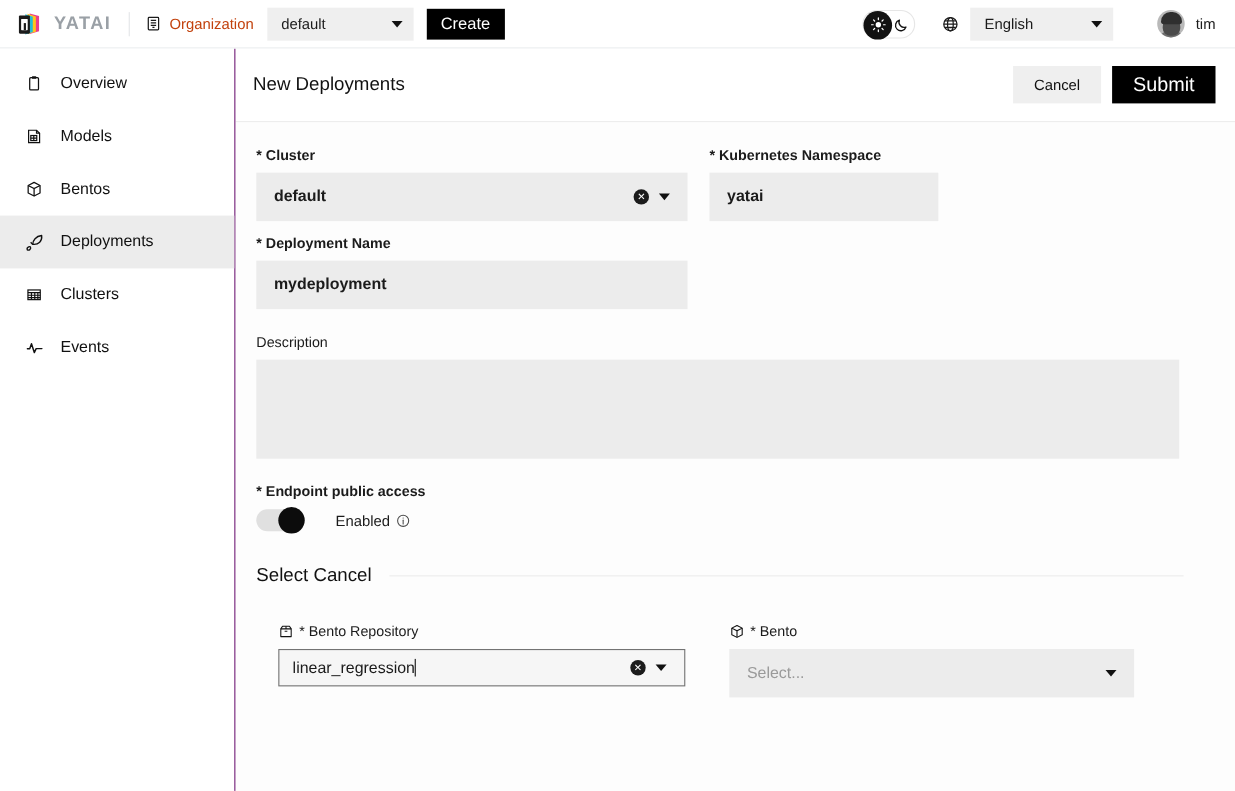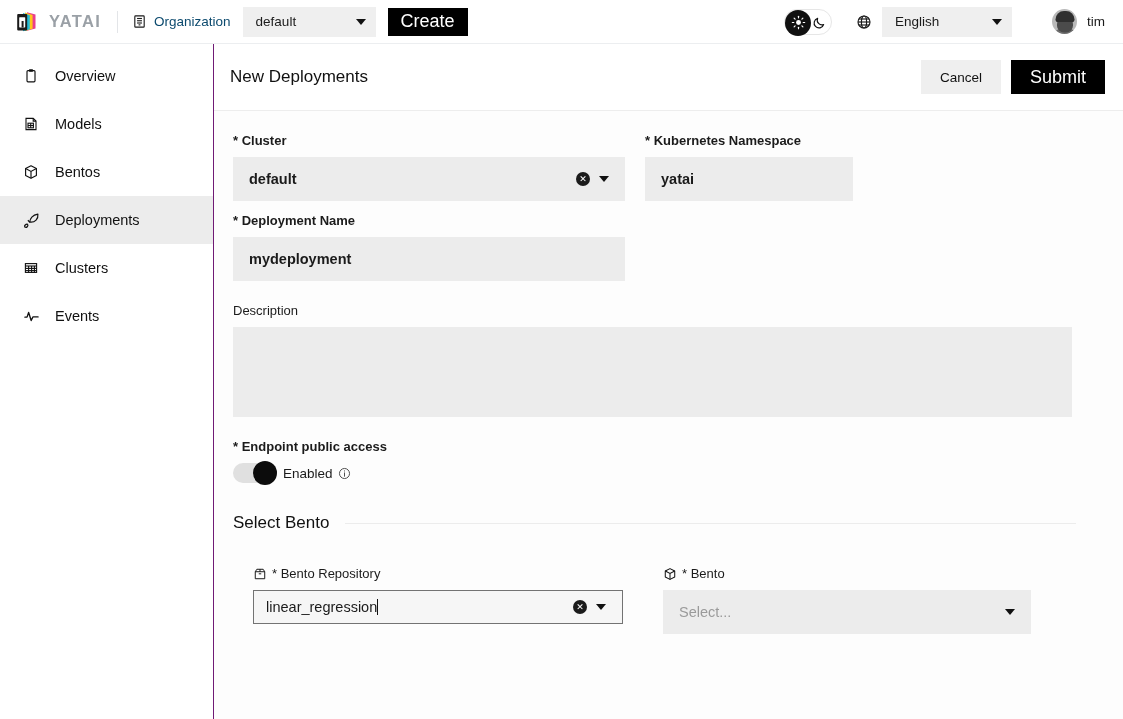--- a/index.html
+++ b/index.html
@@ -32,21 +32,21 @@
   .brand-logo { width: 26px; height: 26px; position: relative; display:block; }
   .brand-name {
     font-size: 16.5px; font-weight: 700; letter-spacing: 1.3px;
     color: #9aa0a6;
   }
   .topdivider {
     width: 1px; height: 22px; background: #e3e5e8;
     margin: 0 14px 0 16px;
   }
   .org-block { display:flex; align-items:center; gap: 7px; cursor: pointer; }
-  .org-label { font-size: 13.5px; color: #0c4a6e; }
+  .org-label { font-size: 13.5px; color: #c2410c; }
   .select-pill {
     margin-left: 12px;
     height: 30px; min-width: 130px;
     background: #efefef;
     display: flex; align-items: center;
     justify-content: space-between;
     padding: 0 10px 0 13px;
     font-size: 13.5px;
     color: #1b1b1b;
     cursor: pointer;
@@ -57,21 +57,21 @@
     border-left: 5px solid transparent;
     border-right: 5px solid transparent;
     border-top: 6px solid #111;
     margin-left: 8px;
   }
   .create-btn {
     margin-left: 12px;
     height: 28px;
     background: #000000; color: #ffffff;
     border: none;
-    font-size: 18px;
+    font-size: 15px;
     padding: 0 13px;
     cursor: pointer;
     font-family: inherit;
     display:flex; align-items:center;
   }
   .topbar-right {
     margin-left: auto;
     display: flex; align-items: center;
     padding-right: 18px;
     gap: 0;
@@ -227,21 +227,21 @@
 
   .desc-label { margin-top: 22px; }
   .textarea-box {
     height: 90px;
     background: #ececec;
     width: 839px;
     cursor: text;
   }
 
   .toggle-label { margin-top: 22px; }
-  .toggle-row { display: flex; align-items: center; gap: 6px; }
+  .toggle-row { display: flex; align-items: center; gap: 28px; }
   .switch {
     width: 44px; height: 20px; border-radius: 11px;
     background: #e0e0e0;
     position: relative;
     cursor: pointer;
     flex: none;
   }
   .switch .knob {
     position: absolute; right: 0; top: -2px;
     width: 24px; height: 24px; border-radius: 50%;
@@ -492,21 +492,21 @@
               <circle cx="8" cy="8" r="6.2"></circle>
               <line x1="8" y1="7.2" x2="8" y2="11.4" stroke-linecap="round"></line>
               <circle cx="8" cy="4.8" r="0.65" fill="#4a4a4a" stroke="none"></circle>
             </svg>
           </span>
         </span>
       </div>
     </div>
 
     <div class="section-head">
-      <span class="section-title">Select Bento</span>
+      <span class="section-title">Select Cancel</span>
       <span class="section-rule"></span>
     </div>
 
     <div class="bento-row">
 
       <div class="col bento-col-a">
         <span class="fld-label">
           <span class="lbl-icon">
             <svg width="14" height="14" viewBox="0 0 16 16" fill="none" stroke="#111" stroke-width="1.1" stroke-linejoin="round">
               <path d="M2.6 5.4h10.8v8.0H2.6Z"></path>

